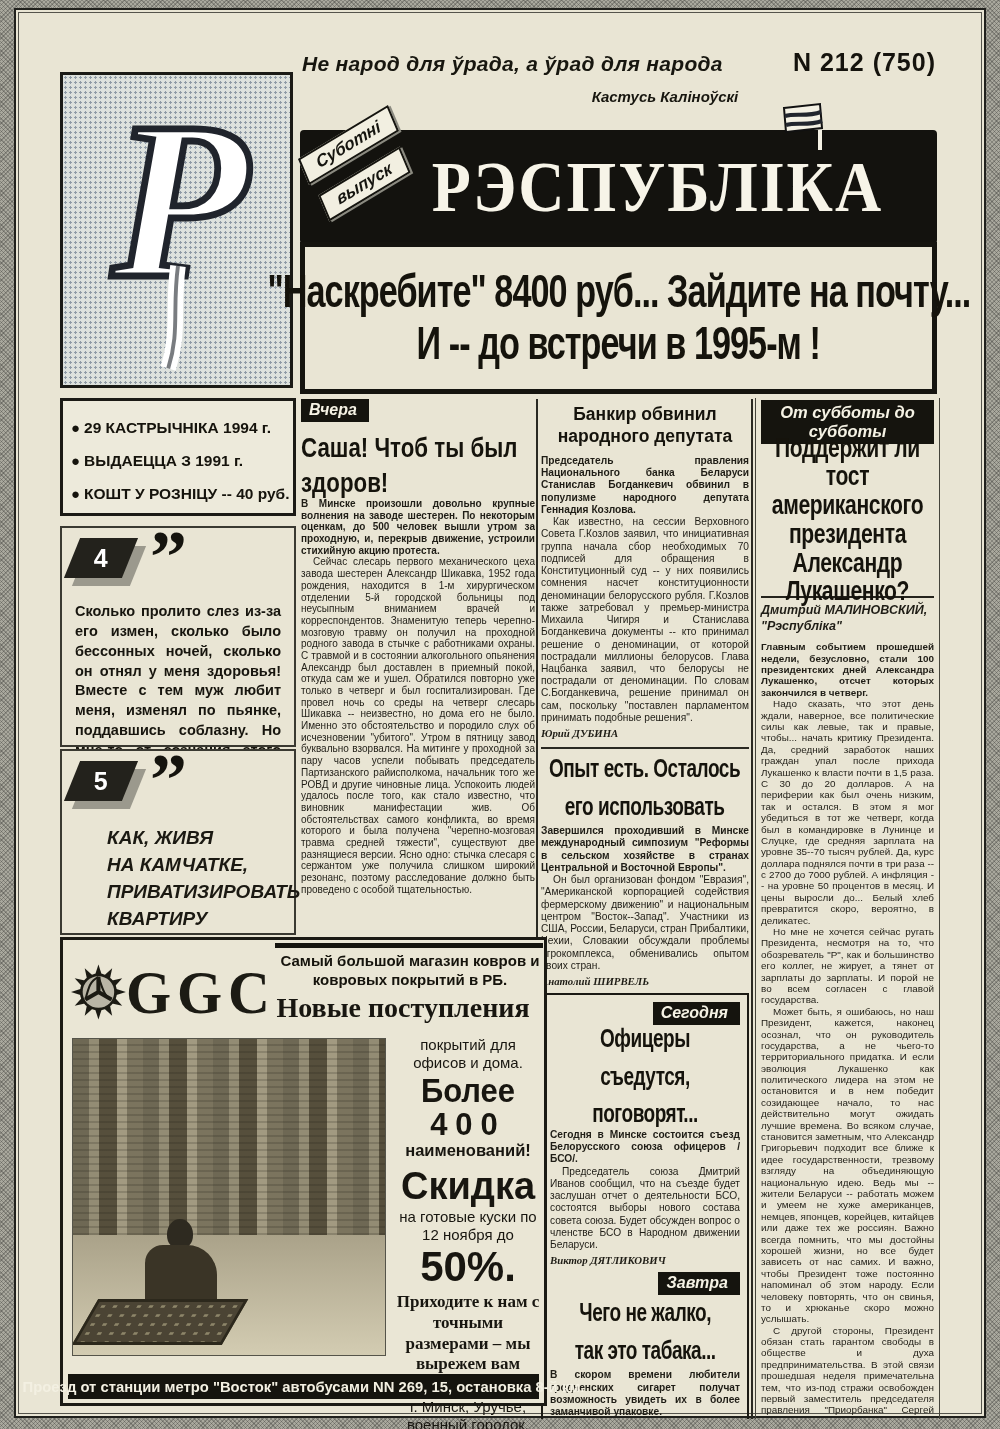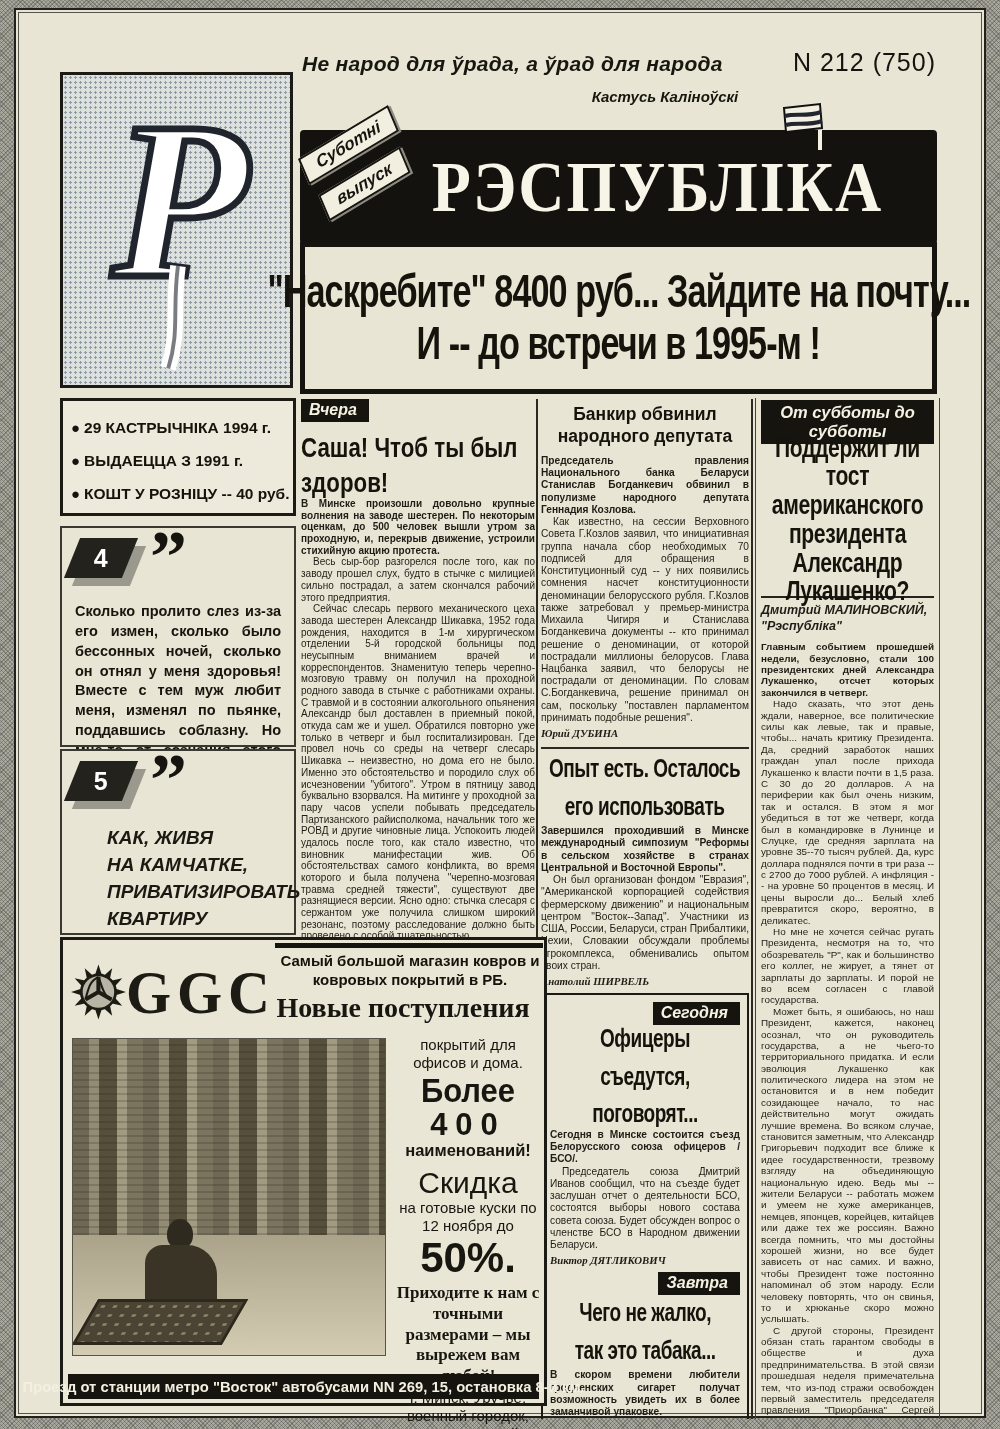--- a/index.html
+++ b/index.html
@@ -31,21 +31,21 @@
   .motto{
     position:absolute; left:302px; top:52px; width:470px;
     font-size:21px; font-weight:bold; font-style:italic; letter-spacing:.3px; color:#17160f;
   }
   .motto-author{
     position:absolute; left:545px; top:88px; width:240px; text-align:center;
     font-size:15px; font-weight:bold; font-style:italic; color:#17160f;
   }
   .issue-no{
     position:absolute; left:770px; top:48px; width:166px; text-align:right;
-    font-size:25px; font-weight:normal; color:#15130d; letter-spacing:1px;
+    font-size:25px; font-weight:bold; color:#15130d; letter-spacing:1px;
   }
   .masthead{
     position:absolute; left:300px; top:110px; width:637px; height:114px;
     background:#13120e; border-radius:4px;
     display:flex; align-items:center; justify-content:center;margin-top:20px;
   }
   .masthead-title{
     font-family:"Liberation Serif", serif; font-weight:bold;
     font-size:64px; letter-spacing:2px; color:#f7f4e8;
     padding-left:78px; transform:scaleY(1.12);
@@ -169,21 +169,21 @@
     border:3px solid #2c281c; transform:skewX(-30deg);
     background-image:radial-gradient(#8d8569 2px, transparent 2px); background-size:12px 9px; }
   .person{ position:absolute; left:64px; bottom:40px; width:88px; height:96px; }
   .person .head{ position:absolute; left:30px; top:0; width:26px; height:30px; border-radius:50% 50% 45% 45%; background:#2e2a20; }
   .person .bodyshape{ position:absolute; left:8px; top:26px; width:72px; height:70px; border-radius:18px 30px 10px 14px; background:#3a3426; }
   .ad-right{ position:absolute; left:330px; top:96px; width:150px; text-align:center; color:#181610; }
   .ar-sub{ font-size:15px; line-height:1.2; }
   .ar-bolee{ font-size:31px; font-weight:800; line-height:1.05; margin-top:4px; transform:scaleY(1.05); }
   .ar-400{ font-size:31px; font-weight:800; letter-spacing:8px; line-height:1.05; }
   .ar-naim{ font-size:16.5px; font-weight:800; margin-bottom:6px; }
-  .ar-skidka{ font-size:30px; font-weight:400; line-height:1.1; }
+  .ar-skidka{ font-size:38px; font-weight:700; line-height:1.1; }
   .ar-terms{ font-size:15px; line-height:1.2; }
   .ar-50{ font-size:42px; font-weight:800; line-height:1.1; }
   .ar-cta{ font-family:"Liberation Serif",serif; font-weight:bold; font-size:17px; line-height:1.22; margin-top:2px; }
   .ar-addr{ font-size:15px; line-height:1.2; margin-top:2px; }
   .ad-transit{
     position:absolute; left:5px; right:5px; bottom:4px; height:25px; background:#15140e;
     color:#f3f0e2; display:flex; align-items:center; justify-content:center;
     font-size:14.8px; font-weight:bold; white-space:nowrap;
   }
 </style>
@@ -252,21 +252,20 @@
 ПРИВАТИЗИРОВАТЬ
 КВАРТИРУ
 В ГОМЕЛЕ?</div>
   </div>
 
   <div class="col colA">
     <span class="sec-label">Вчера</span>
     <div><span class="art-title t-sasha">Саша! Чтоб ты был
 здоров!</span></div>
     <p class="lead">В Минске произошли довольно крупные волнения на заводе шестерен. По некоторым оценкам, до 500 человек вышли утром за проходную, и, перекрыв движение, устроили стихийную акцию протеста.</p>
-    <p class="body-par">Весь сыр-бор разгорелся после того, как по заводу прошел слух, будто в стычке с милицией сильно пострадал, а затем скончался рабочий этого предприятия.</p>
     <p class="body-par">Сейчас слесарь первого механического цеха завода шестерен Александр Шикавка, 1952 года рождения, находится в 1-м хирургическом отделении 5-й городской больницы под неусыпным вниманием врачей и корреспондентов. Знаменитую теперь черепно-мозговую травму он получил на проходной родного завода в стычке с работниками охраны. С травмой и в состоянии алкогольного опьянения Александр был доставлен в приемный покой, откуда сам же и ушел. Обратился повторно уже только в четверг и был госпитализирован. Где провел ночь со среды на четверг слесарь Шикавка -- неизвестно, но дома его не было. Именно это обстоятельство и породило слух об исчезновении "убитого". Утром в пятницу завод буквально взорвался. На митинге у проходной за пару часов успели побывать председатель Партизанского райисполкома, начальник того же РОВД и другие чиновные лица. Успокоить людей удалось после того, как стало известно, что виновник манифестации жив. Об обстоятельствах самого конфликта, во время которого и была получена "черепно-мозговая травма средней тяжести", существуют две разнящиеся версии. Ясно одно: стычка слесаря с сержантом уже получила слишком широкий резонанс, поэтому расследование должно быть проведено с особой тщательностью.</p>
     
   </div>
   <div class="vrule vr1"></div>
 
   <div class="col colB">
     <span class="art-title t-bankir t-center">Банкир обвинил
 народного депутата</span>
     <p class="lead">Председатель правления Национального банка Беларуси Станислав Богданкевич обвинил в популизме народного депутата Геннадия Козлова.</p>
     <p class="body-par">Как известно, на сессии Верховного Совета Г.Козлов заявил, что инициативная группа начала сбор необходимых 70 подписей для обращения в Конституционный суд -- у них появились сомнения насчет конституционности деноминации белорусского рубля. Г.Козлов также затребовал у премьер-министра Михаила Чигиря и Станислава Богданкевича документы -- кто принимал решение о деноминации, от которой пострадали миллионы белорусов. Глава Нацбанка заявил, что белорусы не пострадали от деноминации. По словам С.Богданкевича, решение принимал он сам, поскольку "поставлен парламентом принимать подобные решения".</p>

